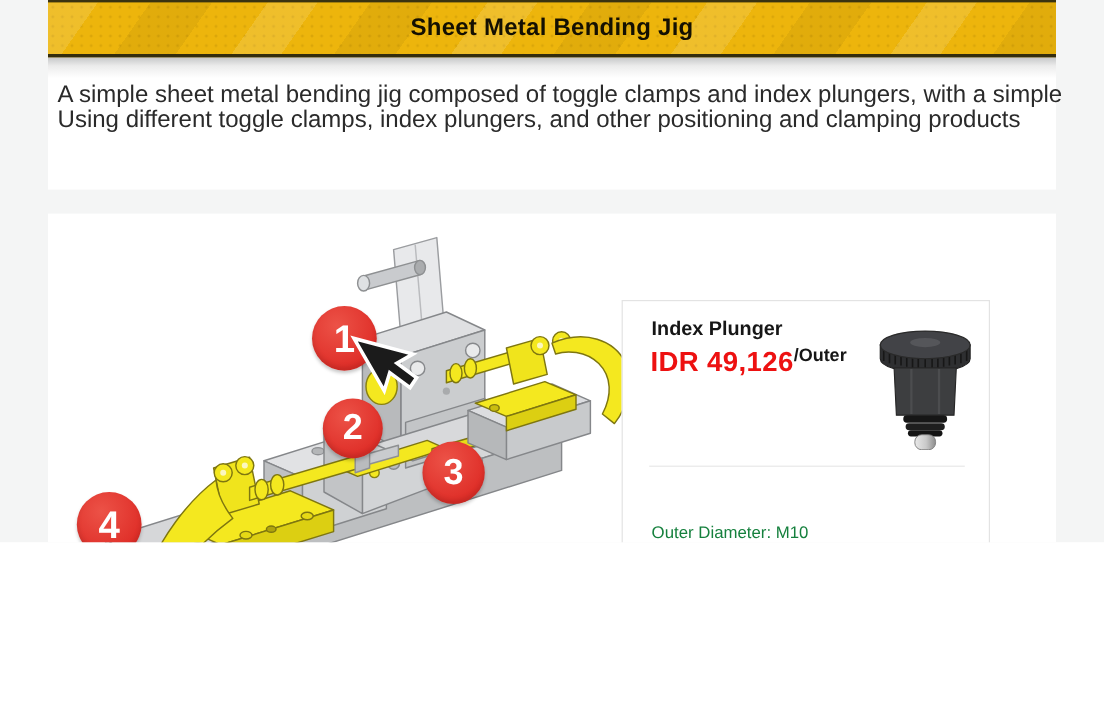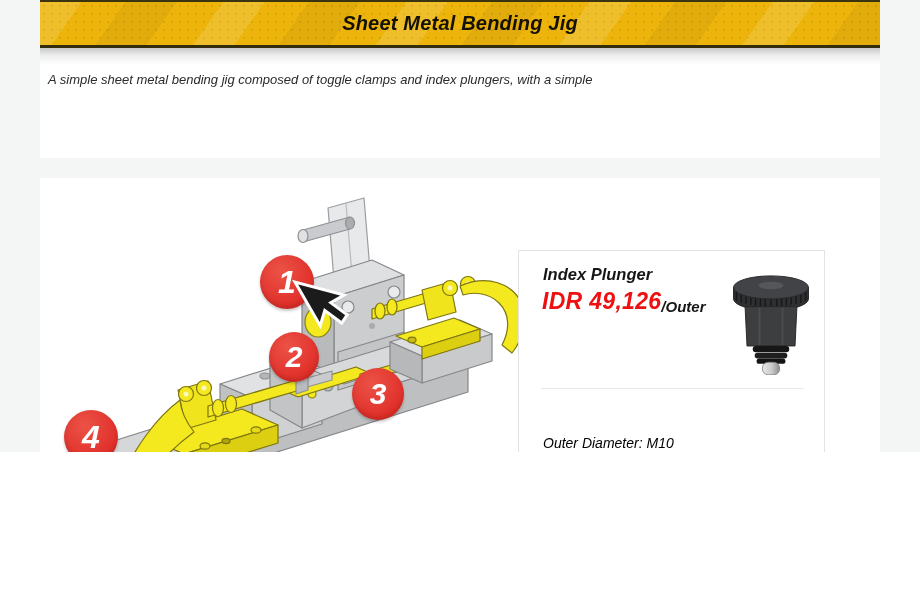--- a/index.html
+++ b/index.html
@@ -1,17 +1,17 @@
 <!DOCTYPE html>
 <html><head>
 <meta charset="utf-8">
 <style>
   html,body{margin:0;padding:0;}
   body{font-family:"Liberation Sans", sans-serif;}
-  .page{position:relative;width:920px;height:452px;background:#f4f5f5;overflow:hidden;font-style:italic;}
+  .page{position:relative;width:920px;height:452px;background:#f4f5f5;overflow:hidden;}
 
   
   .banner{
     position:absolute;left:40px;top:0;width:840px;height:48px;box-sizing:border-box;
     border-top:2px solid #3a3310;border-bottom:3px solid #332d0e;
     background-color:#edb50c;
     background-image:
       repeating-linear-gradient(125deg,
         rgba(255,255,255,0.13) 0 34px,
         rgba(255,255,255,0) 34px 70px,
@@ -21,21 +21,21 @@
     background-size:auto, 8px 8px;
     display:flex;align-items:center;justify-content:center;
   }
   .banner-title{font-size:20px;font-weight:bold;color:#141002;letter-spacing:0.2px;}
 
   
   .desc-block{
     position:absolute;left:40px;top:48px;width:840px;height:110px;box-sizing:border-box;
     background:linear-gradient(to bottom,#c7c8c9 0,#ececec 7px,#ffffff 17px);
     padding:21px 30px 0 8px;
-    font-size:13px;line-height:21px;color:#2a2a2a;
+    font-size:20px;line-height:21px;color:#2a2a2a;
   }
   .desc-line{white-space:nowrap;}
 
   
   .main-block{position:absolute;left:40px;top:178px;width:840px;height:394px;background:#ffffff;}
   .jig-svg{position:absolute;left:20px;top:16px;}
 
   
   .marker{
     position:absolute;border-radius:50%;
@@ -48,38 +48,39 @@
   .m3{left:312px;top:190px;width:52px;height:52px;font-size:30px;}
   .m4{left:24px;top:232px;width:54px;height:54px;font-size:32px;}
   .cursor-svg{position:absolute;left:243px;top:96px;}
 
   
   .card{
     position:absolute;left:478px;top:72px;width:307px;height:227px;box-sizing:border-box;
     background:#fff;border:1px solid #e3e3e3;
   }
   .card-name{position:absolute;left:24px;top:14px;font-size:16.5px;font-weight:bold;color:#161616;}
-  .card-price-row{position:absolute;left:23px;top:37px;display:flex;align-items:flex-end;}
+  .card-price-row{position:absolute;left:23px;top:37px;display:flex;align-items:flex-start;}
   .card-price{font-size:23px;font-weight:bold;color:#ed1111;letter-spacing:0.3px;}
   .card-unit{font-size:15px;font-weight:bold;color:#161616;}
   .plunger-svg{position:absolute;left:204px;top:16px;}
   .card-divider{position:absolute;left:22px;right:20px;top:137px;height:1px;background:#e8e8e8;}
-  .card-spec{position:absolute;left:24px;top:184px;font-size:14px;color:#000000;}
+  .card-spec{position:absolute;left:24px;top:184px;font-size:14px;color:#15803d;}
 </style>
 </head>
 <body>
 
 <div class="page">
 
   <div class="banner">
     <div class="banner-title">Sheet Metal Bending Jig</div>
   </div>
 
   <div class="desc-block">
     <div class="desc-line">A simple sheet metal bending jig composed of toggle clamps and index plungers, with a simple</div>
+    <div class="desc-line">Using different toggle clamps, index plungers, and other positioning and clamping products</div>
   </div>
 
   <div class="main-block">
 
     <svg class="jig-svg" width="480" height="332" viewBox="0 0 480 332">
       <g stroke-linejoin="round" stroke-width="1.2">
 
         <path d="M28,255 L378,145 L408,167 L58,277 Z" fill="#d6d7d9" stroke="#85878a"></path>
         <path d="M58,277 L408,167 L408,198 L58,308 Z" fill="#bdbfc1" stroke="#85878a"></path>
         <path d="M28,255 L58,277 L58,308 L28,286 Z" fill="#a9abad" stroke="#85878a"></path>

